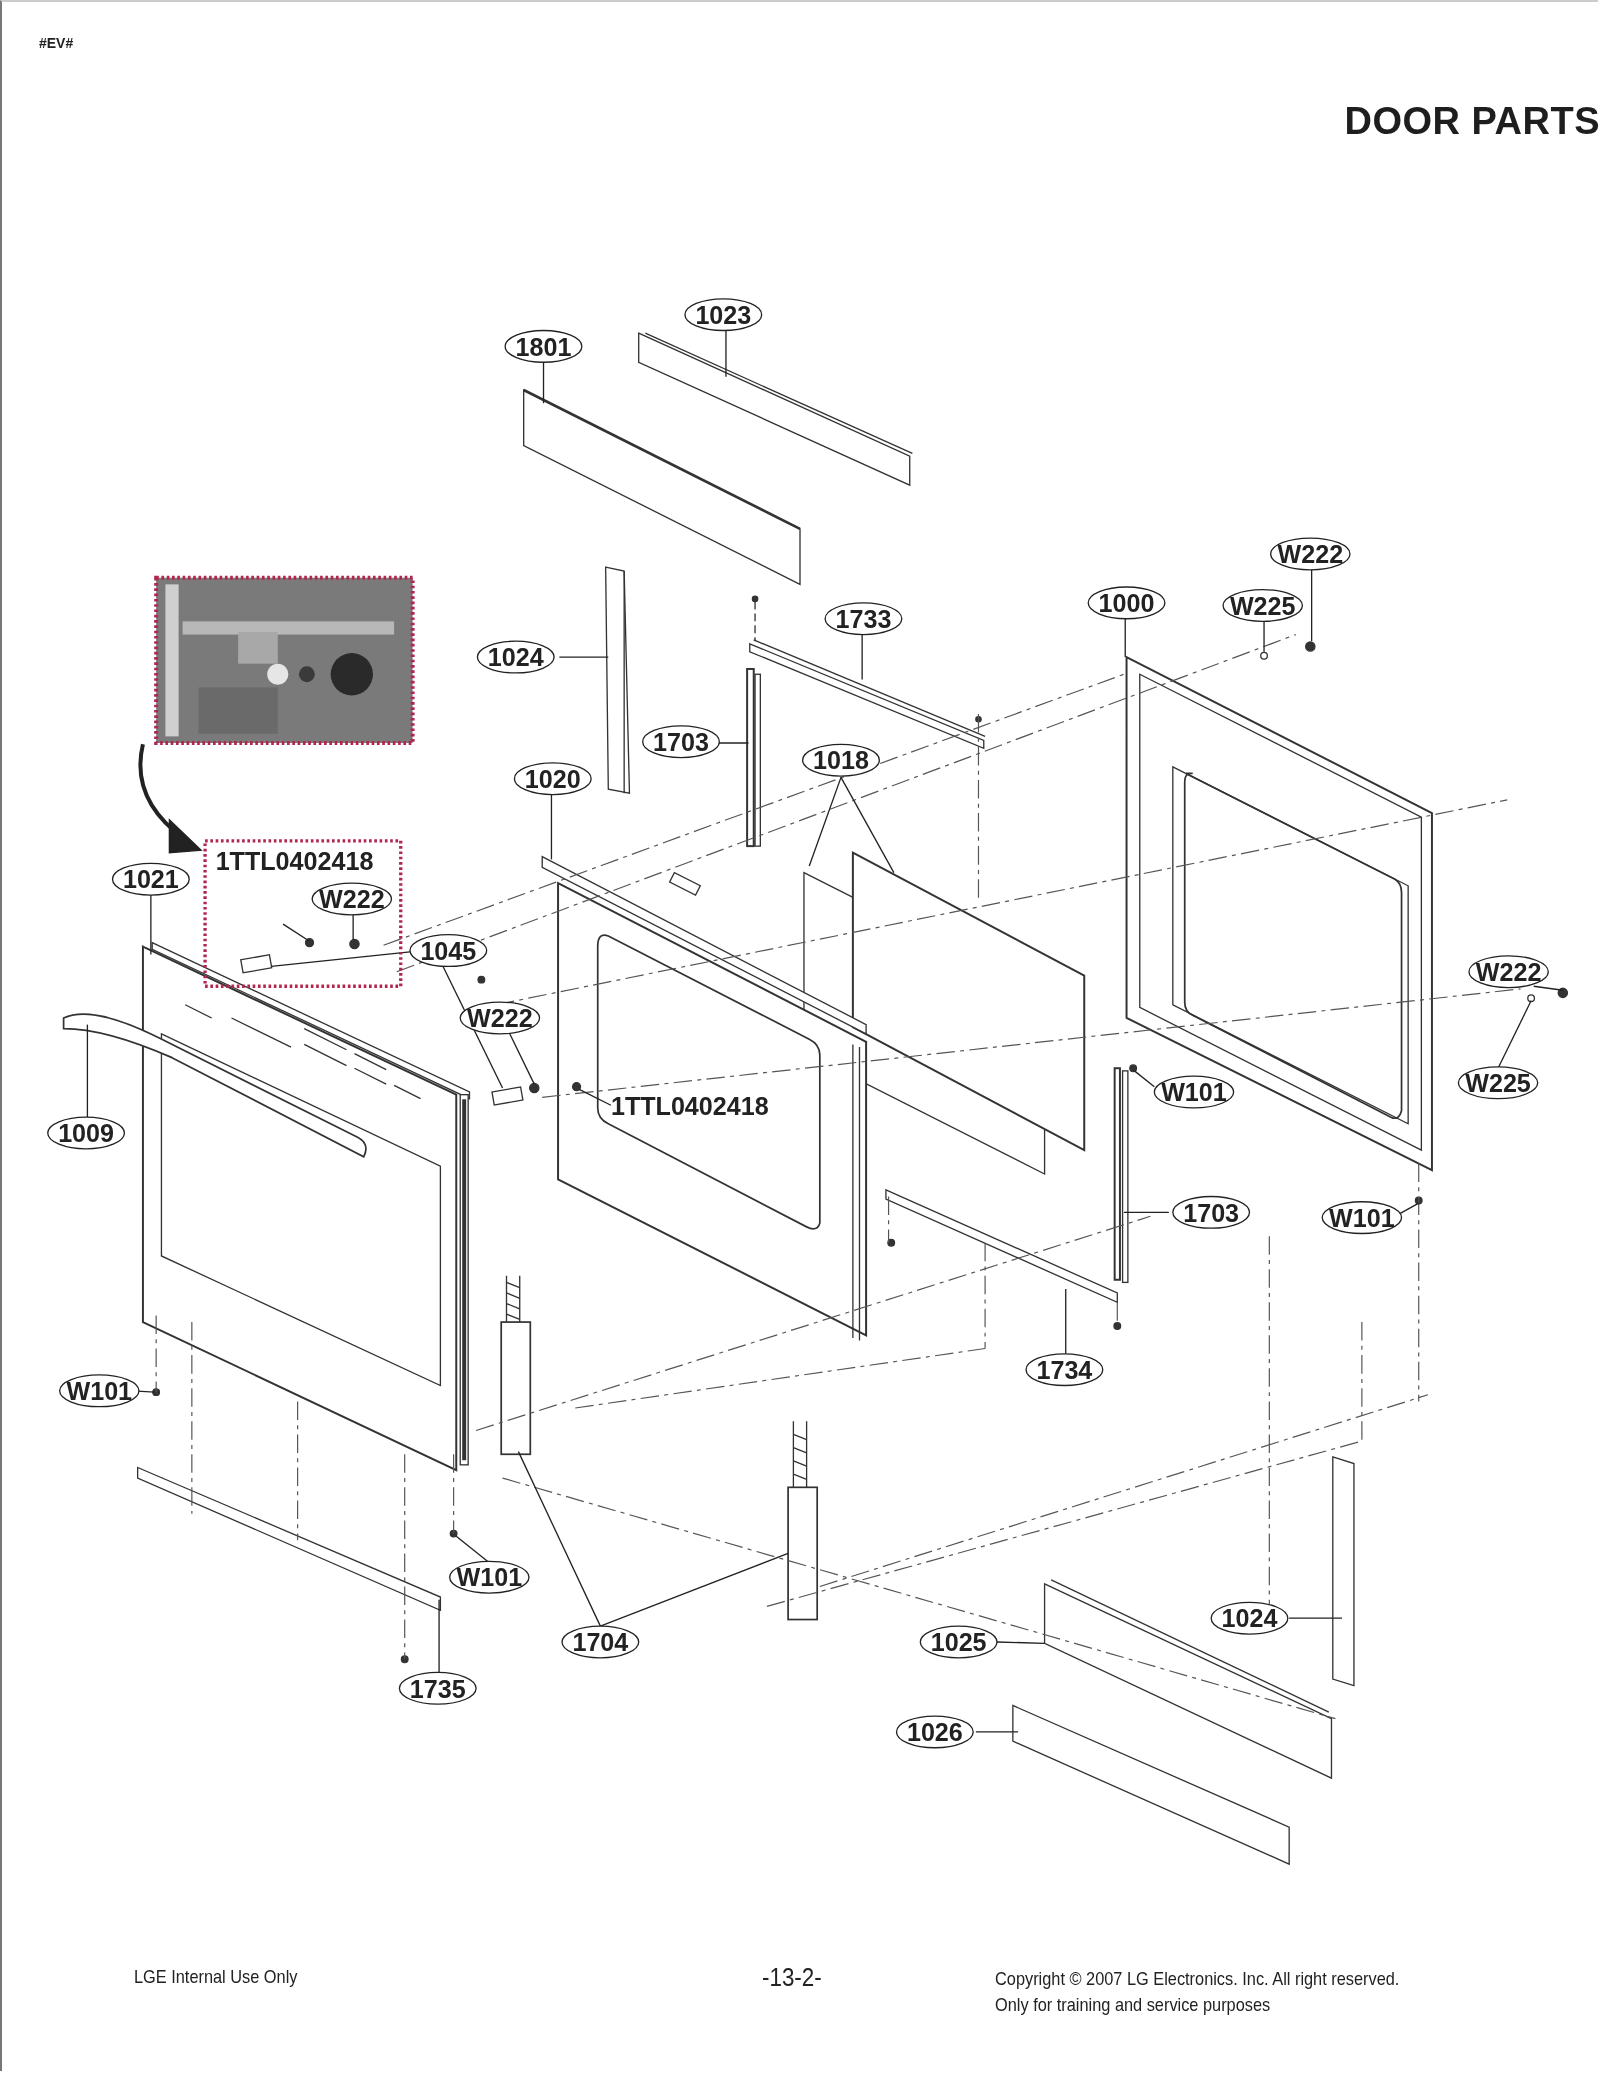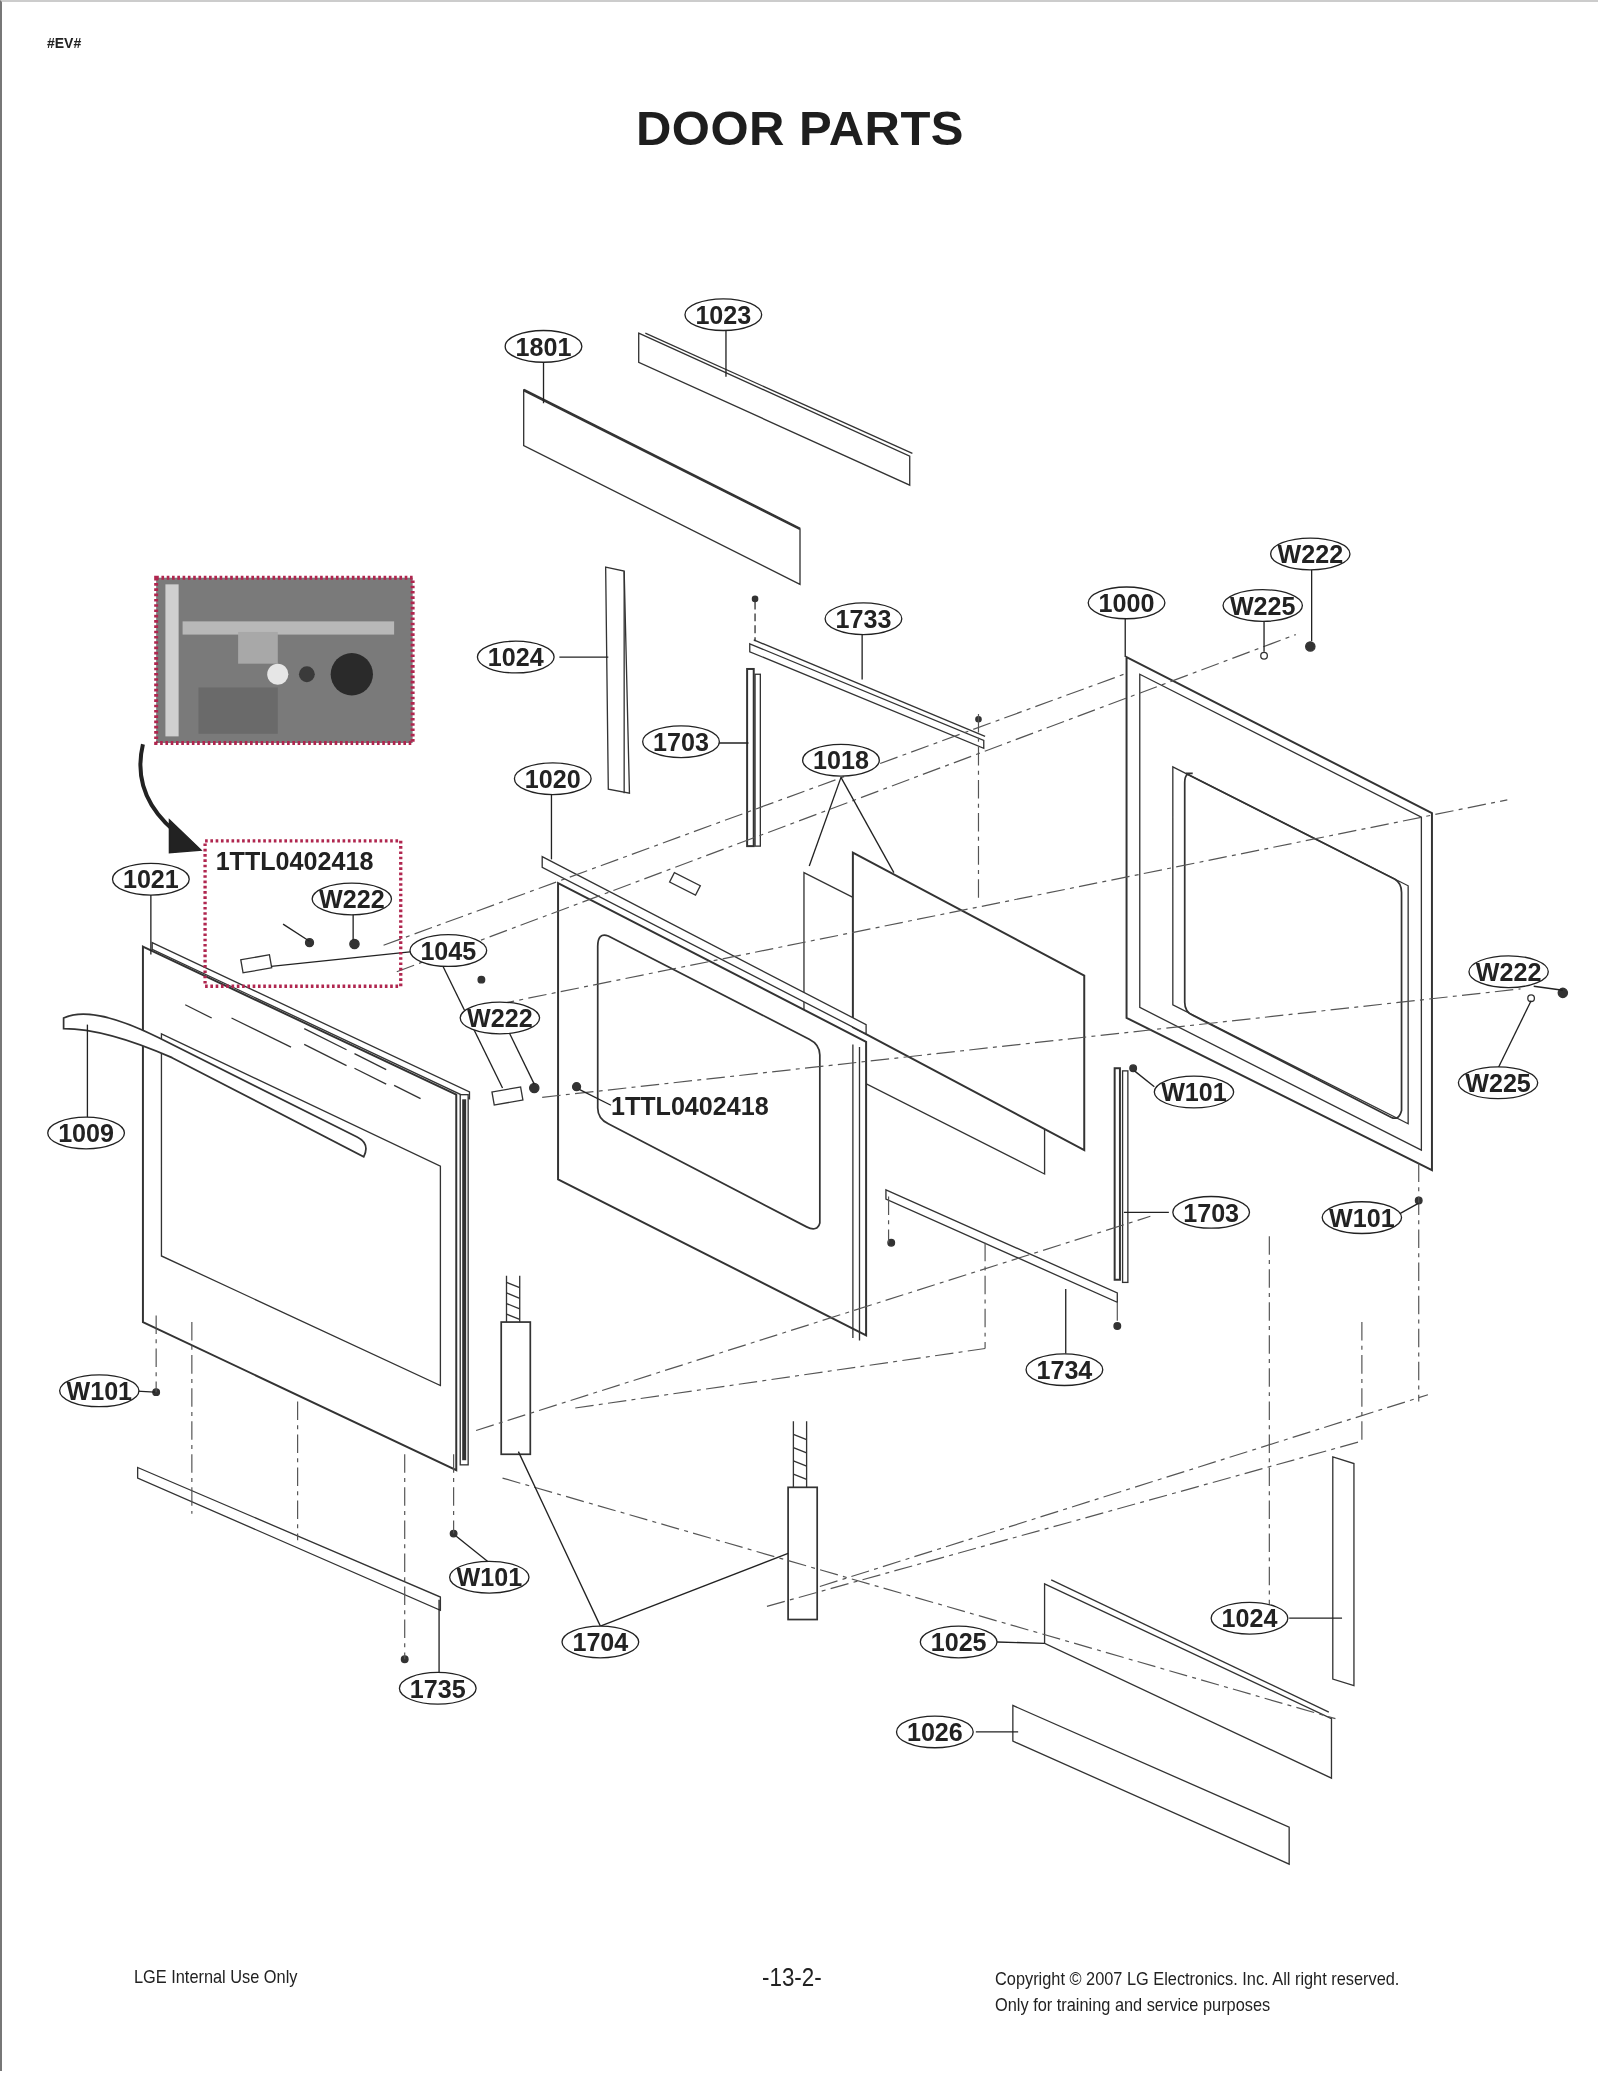--- a/index.html
+++ b/index.html
@@ -1,19 +1,19 @@
 <!DOCTYPE html>
 <html><head>
 <meta charset="utf-8">
 <style>
   html,body{margin:0;padding:0;background:#fff;}
   body{width:1600px;height:2073px;position:relative;overflow:hidden;font-family:"Liberation Sans",sans-serif;color:#222;}
   .page-border{position:absolute;left:0;top:0;width:1598px;height:2071px;border-left:2px solid #777;border-top:2px solid #ccc;box-sizing:border-box;}
-  .tag{position:absolute;left:39px;top:35px;font-size:14px;font-weight:bold;color:#222;margin-left:8px;}
-  .title{position:absolute;left:0;width:1600px;top:100px;text-align:center;font-size:49px;font-weight:bold;color:#1e1e1e;letter-spacing:0.5px;}
+  .tag{position:absolute;left:39px;top:35px;font-size:14px;font-weight:bold;color:#222;}
+  .title{position:absolute;left:0;width:1600px;top:100px;text-align:right;font-size:38px;font-weight:bold;color:#1e1e1e;letter-spacing:0.5px;}
   svg.diagram{position:absolute;left:0;top:0;width:1600px;height:2073px;}
   .footer-left{position:absolute;left:134px;top:1966px;font-size:19px;color:#222;transform:scaleX(0.86);transform-origin:left;}
   .footer-center{position:absolute;left:762px;top:1962px;font-size:26px;color:#222;transform:scaleX(0.86);transform-origin:left;}
   .footer-right{position:absolute;left:995px;top:1966px;font-size:19px;color:#222;line-height:26px;transform:scaleX(0.86);transform-origin:left;white-space:nowrap;}
   .callout text{font-family:"Liberation Sans",sans-serif;font-weight:bold;font-size:19px;fill:#222;}
   .pn text{font-family:"Liberation Sans",sans-serif;font-weight:bold;font-size:19px;fill:#222;}
 </style>
 </head>
 <body>
 

